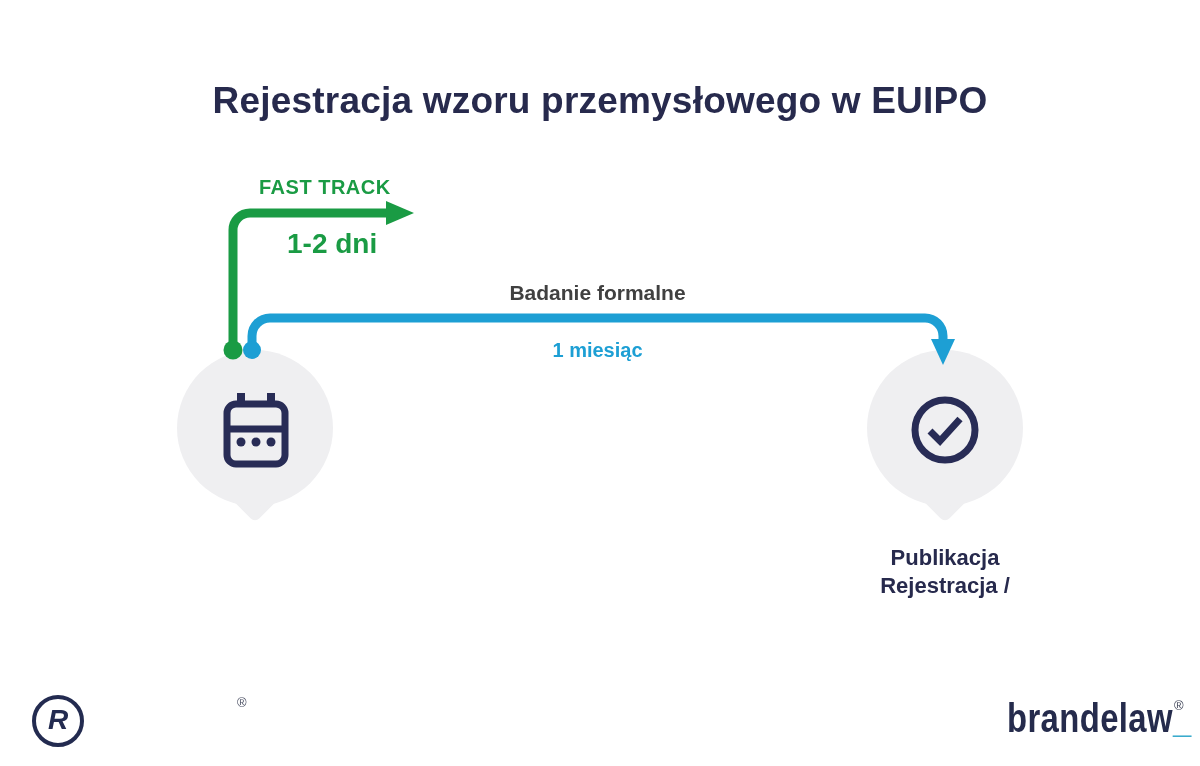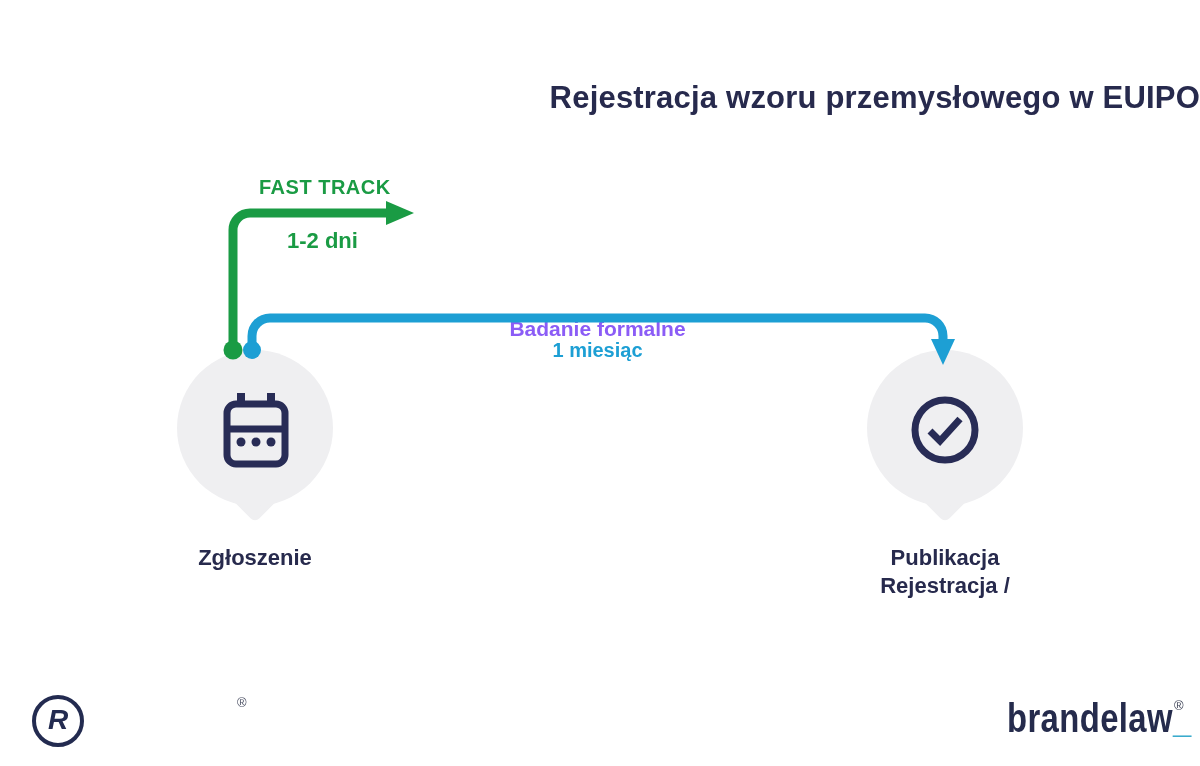--- a/index.html
+++ b/index.html
@@ -11,55 +11,54 @@
     width: 1200px;
     height: 766px;
     background: #ffffff;
     overflow: hidden;
   }
 
   .title {
     position: absolute;
     left: 0; right: 0;
     top: 80px;
-    text-align: right;
-    font-size: 31px;
+    text-align: center;
+    font-size: 37px;
     font-weight: 700;
     color: #272a4d;
     letter-spacing: 0.2px;
   }
 
   .fast-track-label {
     position: absolute;
     left: 259px;
     top: 176px;
     font-size: 20px;
     font-weight: 700;
     color: #1a9b44;
     letter-spacing: 0.5px;
   }
   .fast-track-duration {
     position: absolute;
     left: 287px;
     top: 228px;
-    font-size: 22px;
+    font-size: 28px;
     font-weight: 700;
     color: #1a9b44;
   }
 
   .formal-label {
     position: absolute;
     left: 252px;
     width: 691px;
     top: 281px;
     text-align: center;
     font-size: 21px;
     font-weight: 700;
-    color: #8b5cf6;
-    margin-top: 36px;
+    color: #404040;
   }
   .formal-duration {
     position: absolute;
     left: 252px;
     width: 691px;
     top: 339px;
     text-align: center;
     font-size: 20px;
     font-weight: 700;
     color: #1d9fd4;
@@ -208,21 +207,20 @@
 
   <div class="node-right">
     <div class="node-tail"></div>
     <div class="node-circle"></div>
     <svg class="node-icon check-icon" width="70" height="70" viewBox="0 0 70 70">
       <circle cx="35" cy="35" r="30" fill="none" stroke="#282c56" stroke-width="7"></circle>
       <polyline points="20,36 30,46 50,24" fill="none" stroke="#282c56" stroke-width="7" stroke-linecap="butt" stroke-linejoin="miter"></polyline>
     </svg>
   </div>
 
-  <div class="node-label label-left">Zgłoszenie</div>
   <div class="node-label label-right">
     <div>Publikacja</div>
     <div>Rejestracja /</div>
   </div>
 
   <svg class="arrows-overlay" viewBox="0 0 1200 766">
 
     <g>
       <path d="M 233 349 L 233 230 A 17 17 0 0 1 250 213 L 388 213" fill="none" stroke="#1a9b44" stroke-width="9" stroke-linecap="butt"></path>
       <polygon points="386,201 386,225 414,213" fill="#1a9b44"></polygon>

